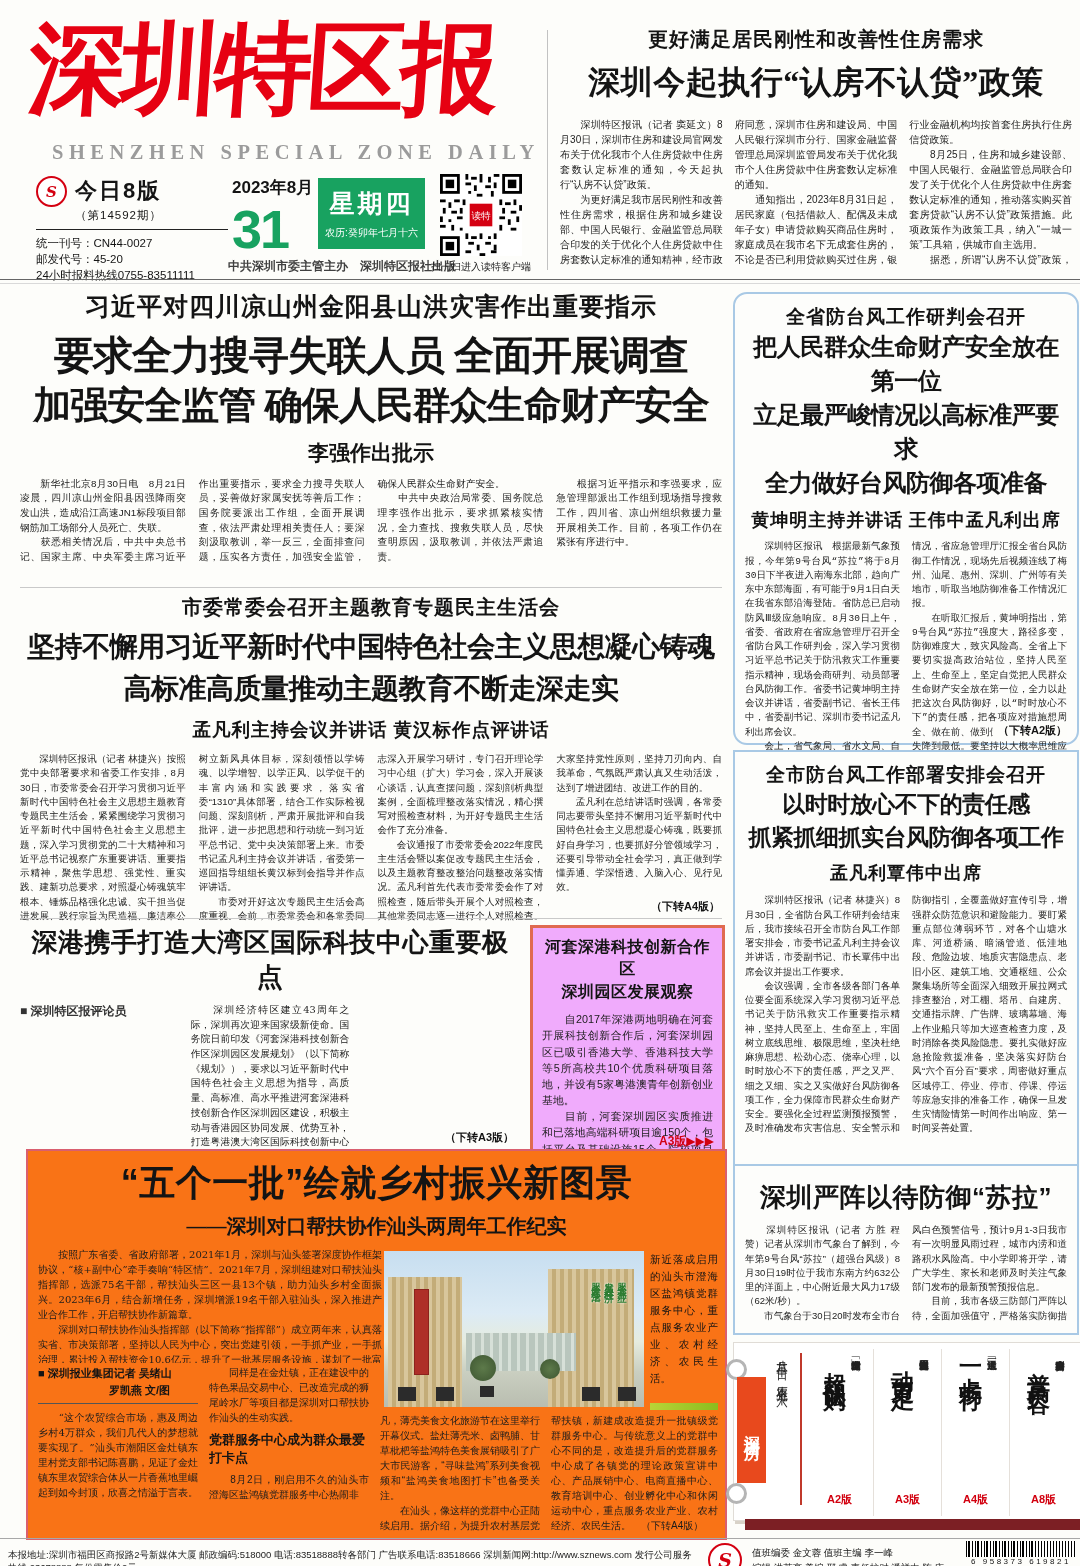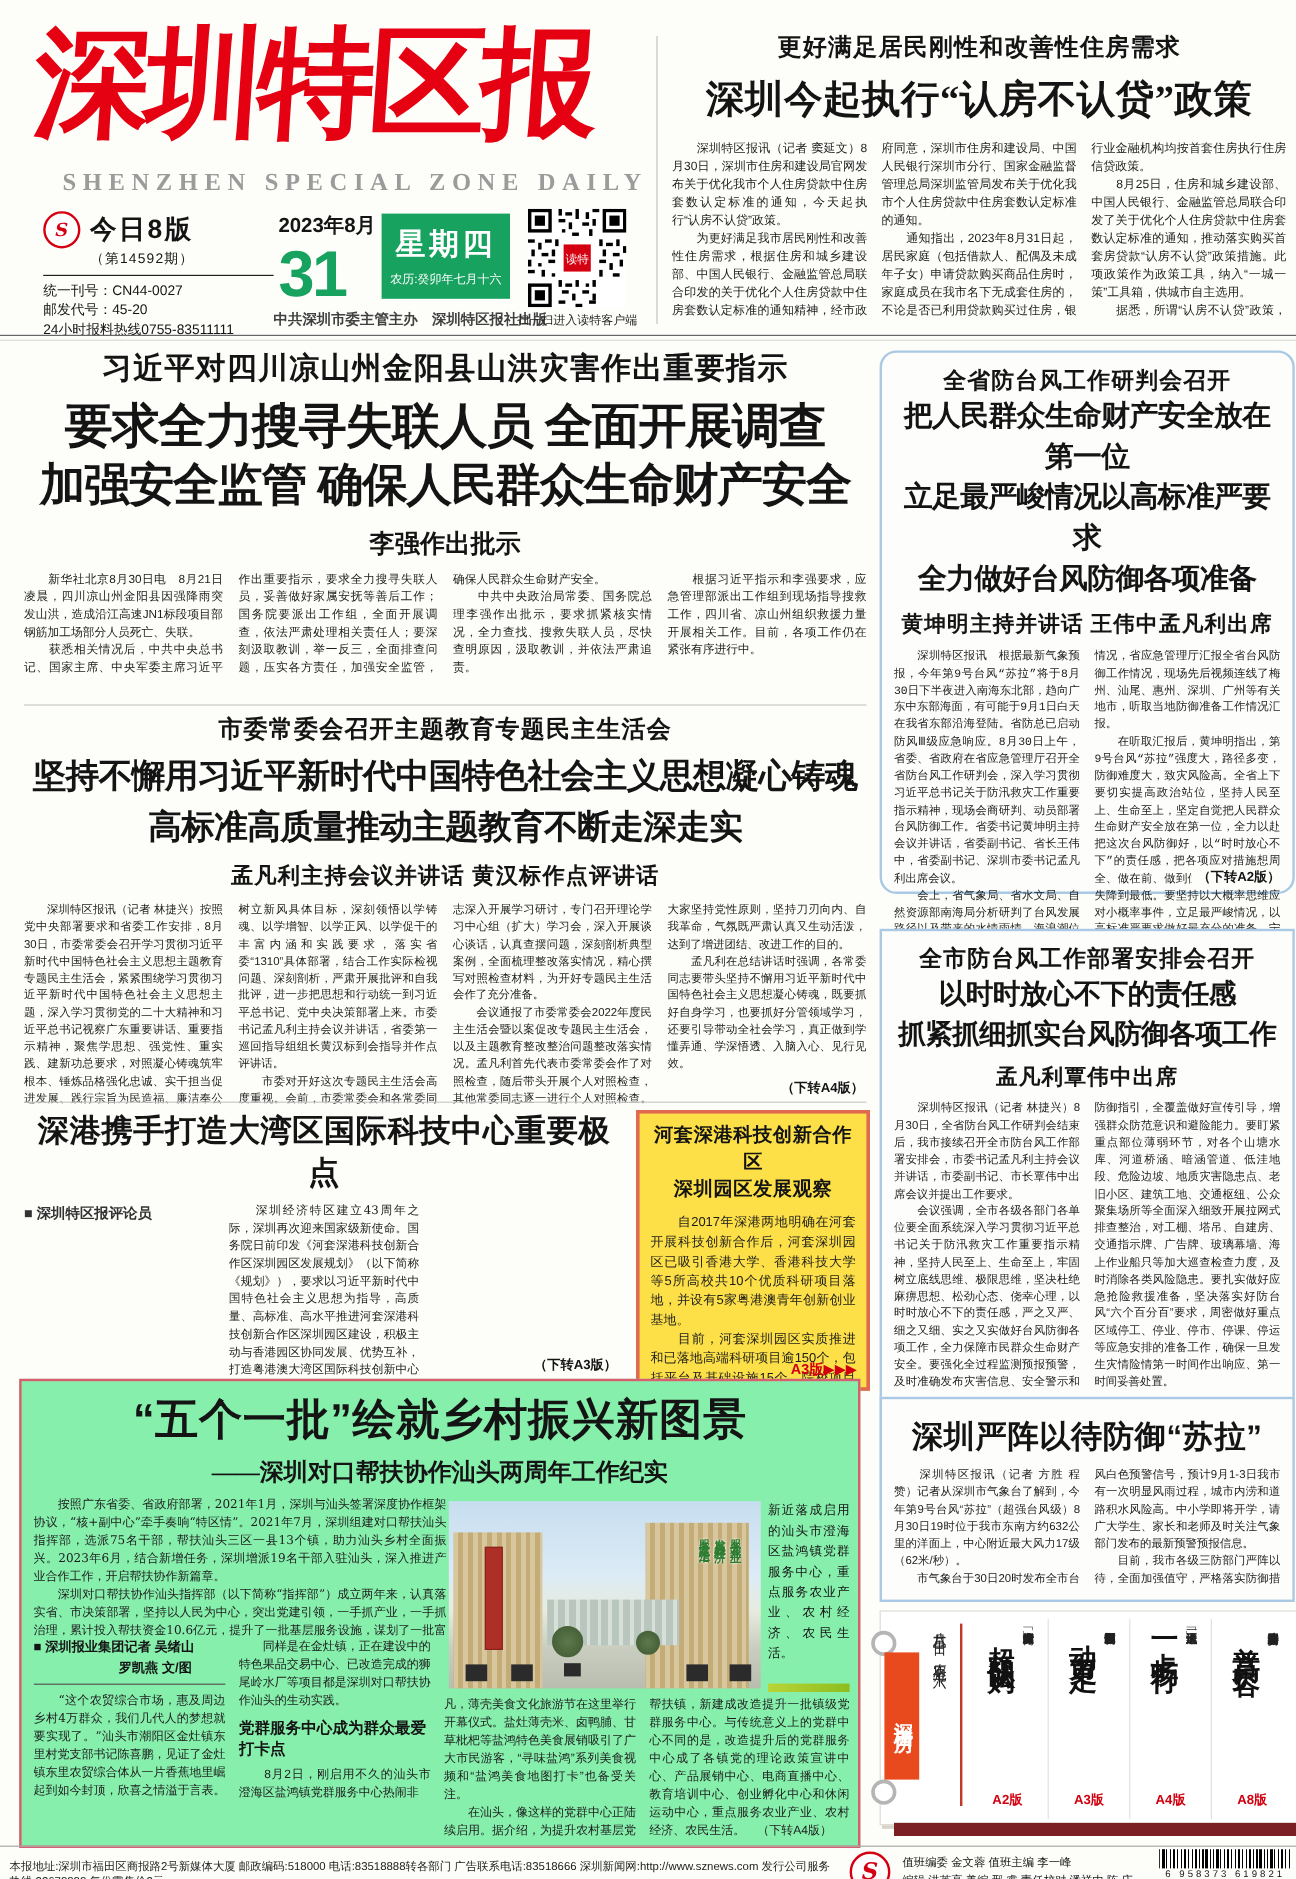--- a/index.html
+++ b/index.html
@@ -61,40 +61,40 @@
   .s2-sub{font-size:18.5px;font-weight:bold;margin-top:9px;letter-spacing:1px;}
   .s2-body{margin-top:10px;height:182px;font-size:9.5px;}
   #rule2{left:20px;top:918px;width:702px;height:1px;background:#c9c9c9;}
 
   #story3{left:20px;top:925px;width:705px;height:220px;display:flex;gap:10px;}
   .s3-left{width:515px;position:relative;}
   .s3-h{font-size:26px;font-weight:900;font-family:"Liberation Serif",serif;letter-spacing:0.5px;}
   .s3-byline{font-size:12px;font-weight:bold;color:#333;margin-bottom:6px;}
   .s3-flow{margin-top:8px;height:168px;column-count:3;column-gap:12px;}
   .s3-body{font-family:"DejaVu Serif","Liberation Serif",serif;}
-  .hetao{width:176px;height:212px;border:3px solid #e06a50;padding:8px 9px;position:relative;background:#fde047;}
+  .hetao{width:176px;height:212px;border:3px solid #e06a50;padding:8px 9px;position:relative;background:#f0abfc;}
   .ht-t{font-size:16px;font-weight:900;text-align:center;letter-spacing:0.5px;line-height:1.4;}
   .ht-body{margin-top:8px;font-size:10.8px;line-height:1.5;height:148px;}
   .ht-ref{position:absolute;right:8px;bottom:6px;color:#d2000f;font-weight:bold;font-size:12px;}
 
   
   .bluebox{border:2.5px solid #a9c9e5;background:#fdfdfb;padding:6px 10px;box-sizing:border-box;position:absolute;}
   #box1{left:733px;top:292px;width:346px;height:453px;border-radius:14px;}
-  #box2{left:733px;top:774px;width:346px;height:493px;}
+  #box2{left:733px;top:750px;width:346px;height:493px;}
   #box3{left:733px;top:1164px;width:346px;height:171px;}
   .bx-kicker{font-size:19px;font-weight:bold;font-family:"Liberation Serif",serif;margin-top:4px;letter-spacing:1px;}
   .bx-h{font-size:24px;font-weight:900;line-height:1.42;letter-spacing:-0.5px;}
   .bx-h-sm{font-size:23px;}
   .bx-sub{font-size:18px;font-weight:bold;font-family:"Liberation Serif",serif;margin-top:8px;letter-spacing:1px;}
   .bx-body{margin-top:8px;font-size:9.5px;}
   #b1-body{height:258px;font-family:Liberation Mono, monospace;} #b2-body{height:248px;} #b3-body{height:110px;}
   .bx-h3{font-size:26px;font-weight:900;margin-top:8px;letter-spacing:0.5px;}
 
   
-  #story4{left:16px;top:1149px;width:701px;height:391px;border:2.5px solid #d95f6f;background:#86efac;box-sizing:border-box;}
+  #story4{left:26px;top:1149px;width:701px;height:391px;border:2.5px solid #d95f6f;background:#f97316;box-sizing:border-box;}
   .s4-head{left:0;top:8px;width:100%;font-size:36px;font-weight:900;letter-spacing:0.5px;}
   .s4-sub{left:0;top:62px;width:100%;font-size:20px;font-weight:bold;font-family:"Liberation Serif",serif;}
   .s4-intro{left:10px;top:96px;width:344px;height:116px;font-size:10px;font-family:"DejaVu Serif",serif;}
   .s4-photo{left:356px;top:100px;width:260px;height:156px;background:linear-gradient(#c7def0 0%,#dcebf5 40%,#e6ecdf 58%,#c9cec0 78%,#b9bdb0 100%);overflow:hidden;}
   .bld{position:absolute;background:repeating-linear-gradient(90deg,#d8c69c 0 4px,#c3ac78 4px 8px);}
   .bld-l{left:4px;top:26px;width:74px;height:130px;}
   .bld-r{right:10px;top:18px;width:86px;height:138px;}
   .banner-red{position:absolute;left:30px;top:38px;width:13px;height:84px;background:#ae2f28;border:1px solid #8c221d;}
   .bld-glass{position:absolute;left:82px;top:82px;width:110px;height:38px;background:repeating-linear-gradient(90deg,#b9c6bd 0 6px,#d7e0d8 6px 9px);}
   .tree{position:absolute;width:26px;height:26px;border-radius:50%;background:radial-gradient(#5d7a4a,#3d5531);}

